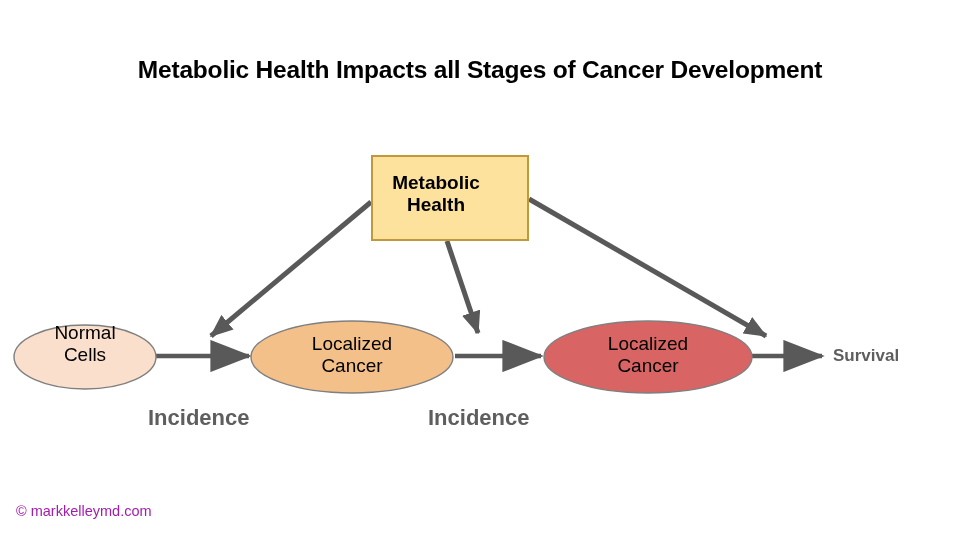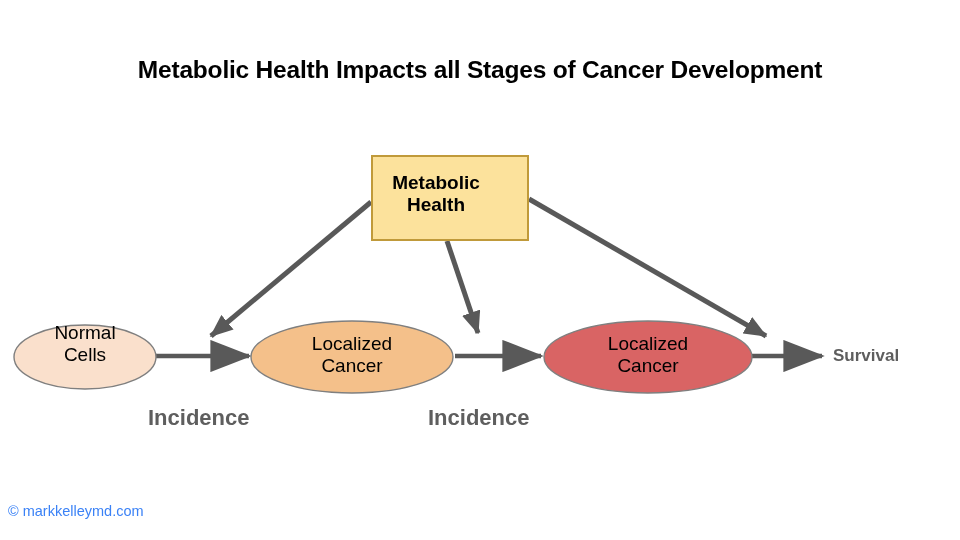--- a/index.html
+++ b/index.html
@@ -62,24 +62,24 @@
   }
   .survival-label {
     position: absolute;
     font-size: 17px;
     font-weight: bold;
     color: #5e5e5e;
     white-space: nowrap;
   }
   .watermark {
     position: absolute;
-    left: 8px;
+    left: 16px;
     top: 503px;
     font-size: 14.5px;
-    color: #3b82f6;
+    color: #a21caf;
     white-space: nowrap;
   }
 </style>
 </head>
 <body>
 
 <div id="canvas">
 
   <div class="title">Metabolic Health Impacts all Stages of Cancer Development</div>
 

